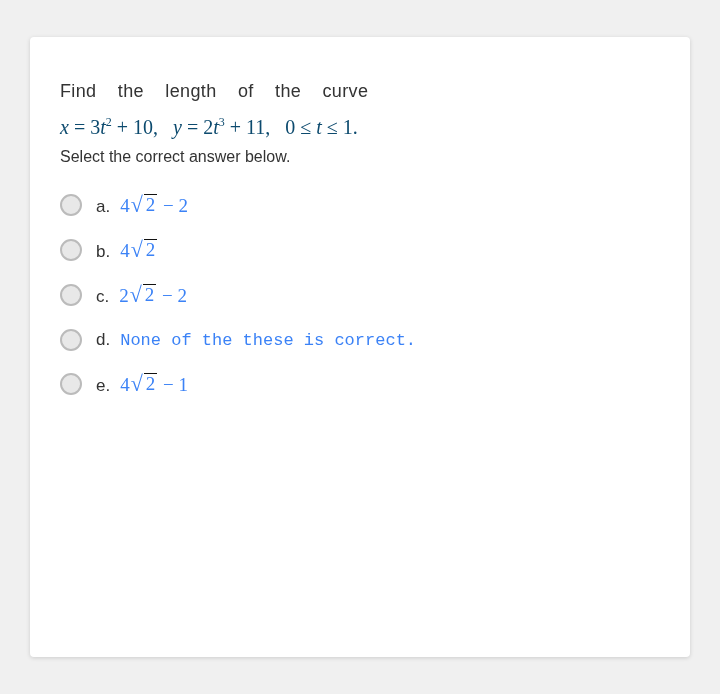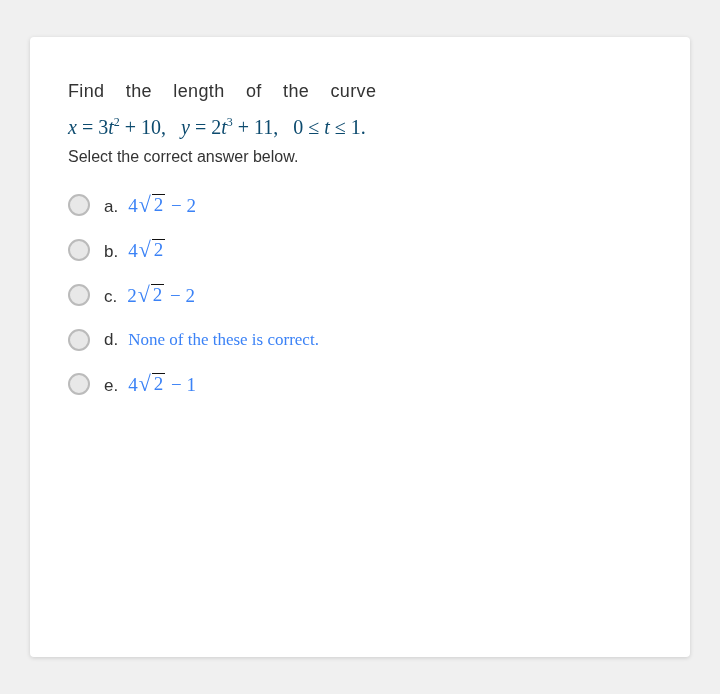--- a/index.html
+++ b/index.html
@@ -15,21 +15,21 @@
       align-items: center;
       min-height: 100vh;
       font-family: Georgia, 'Times New Roman', serif;
     }
 
     .card {
       background: #ffffff;
       width: 660px;
       min-height: 620px;
       border-radius: 4px;
-      padding: 40px 38px;
+      padding: 40px 30px;
       box-shadow: 0 1px 4px rgba(0,0,0,0.15);
     }
 
     .question-header {
       font-size: 18px;
       color: #333;
       margin-bottom: 6px;
       line-height: 1.6;
       font-family: Arial, sans-serif;
       letter-spacing: 0.02em;
@@ -187,21 +187,21 @@
               <span class="sqrt-content">2</span>
             </span> − 2
         </span>
       </span>
     </li>
 
     <li class="option-item">
       <span class="radio-circle"></span>
       <span class="option-label">
         <span class="option-letter" style="font-family:Arial,sans-serif;">d.</span>
-        <span class="math-expr" style="font-family:Liberation Serif, serif; font-size:17px;">None of the these is correct.</span>
+        <span class="math-expr" style="font-family:Liberation Mono, monospace; font-size:17px;">None of the these is correct.</span>
       </span>
     </li>
 
     <li class="option-item">
       <span class="radio-circle"></span>
       <span class="option-label">
         <span class="option-letter">e.</span>
         <span class="math-expr">
           4<span class="sqrt-container">
               <span class="sqrt-symbol">√</span>

